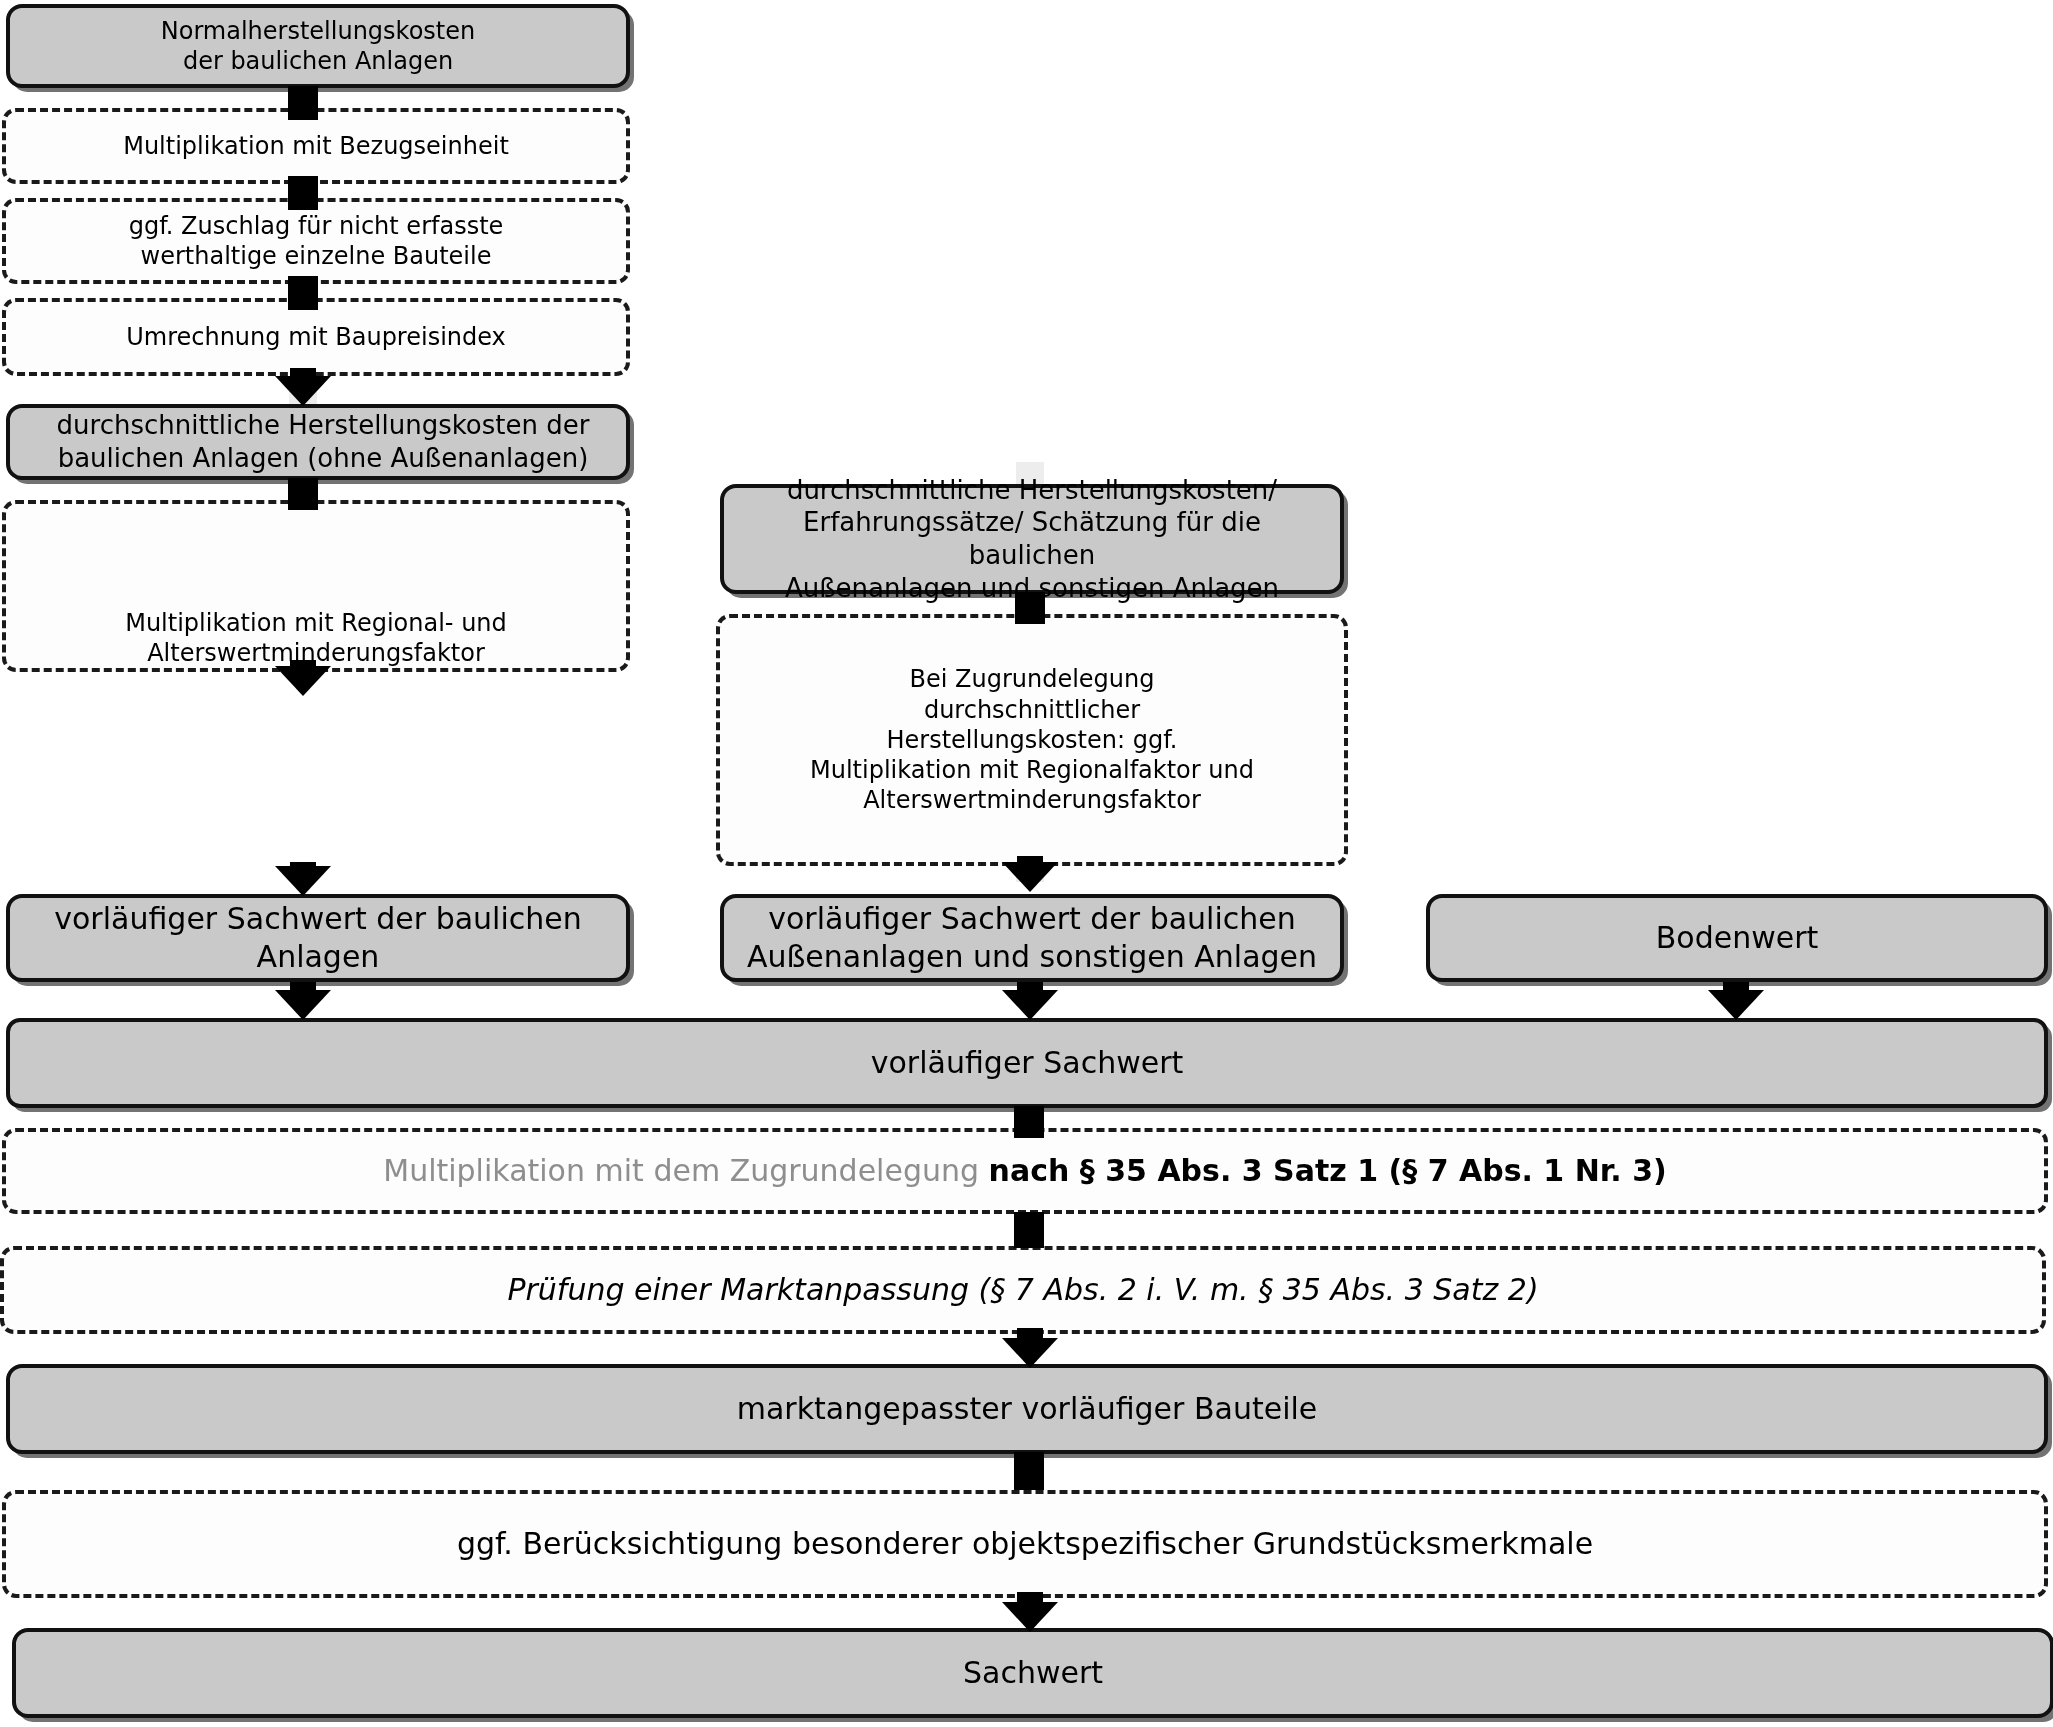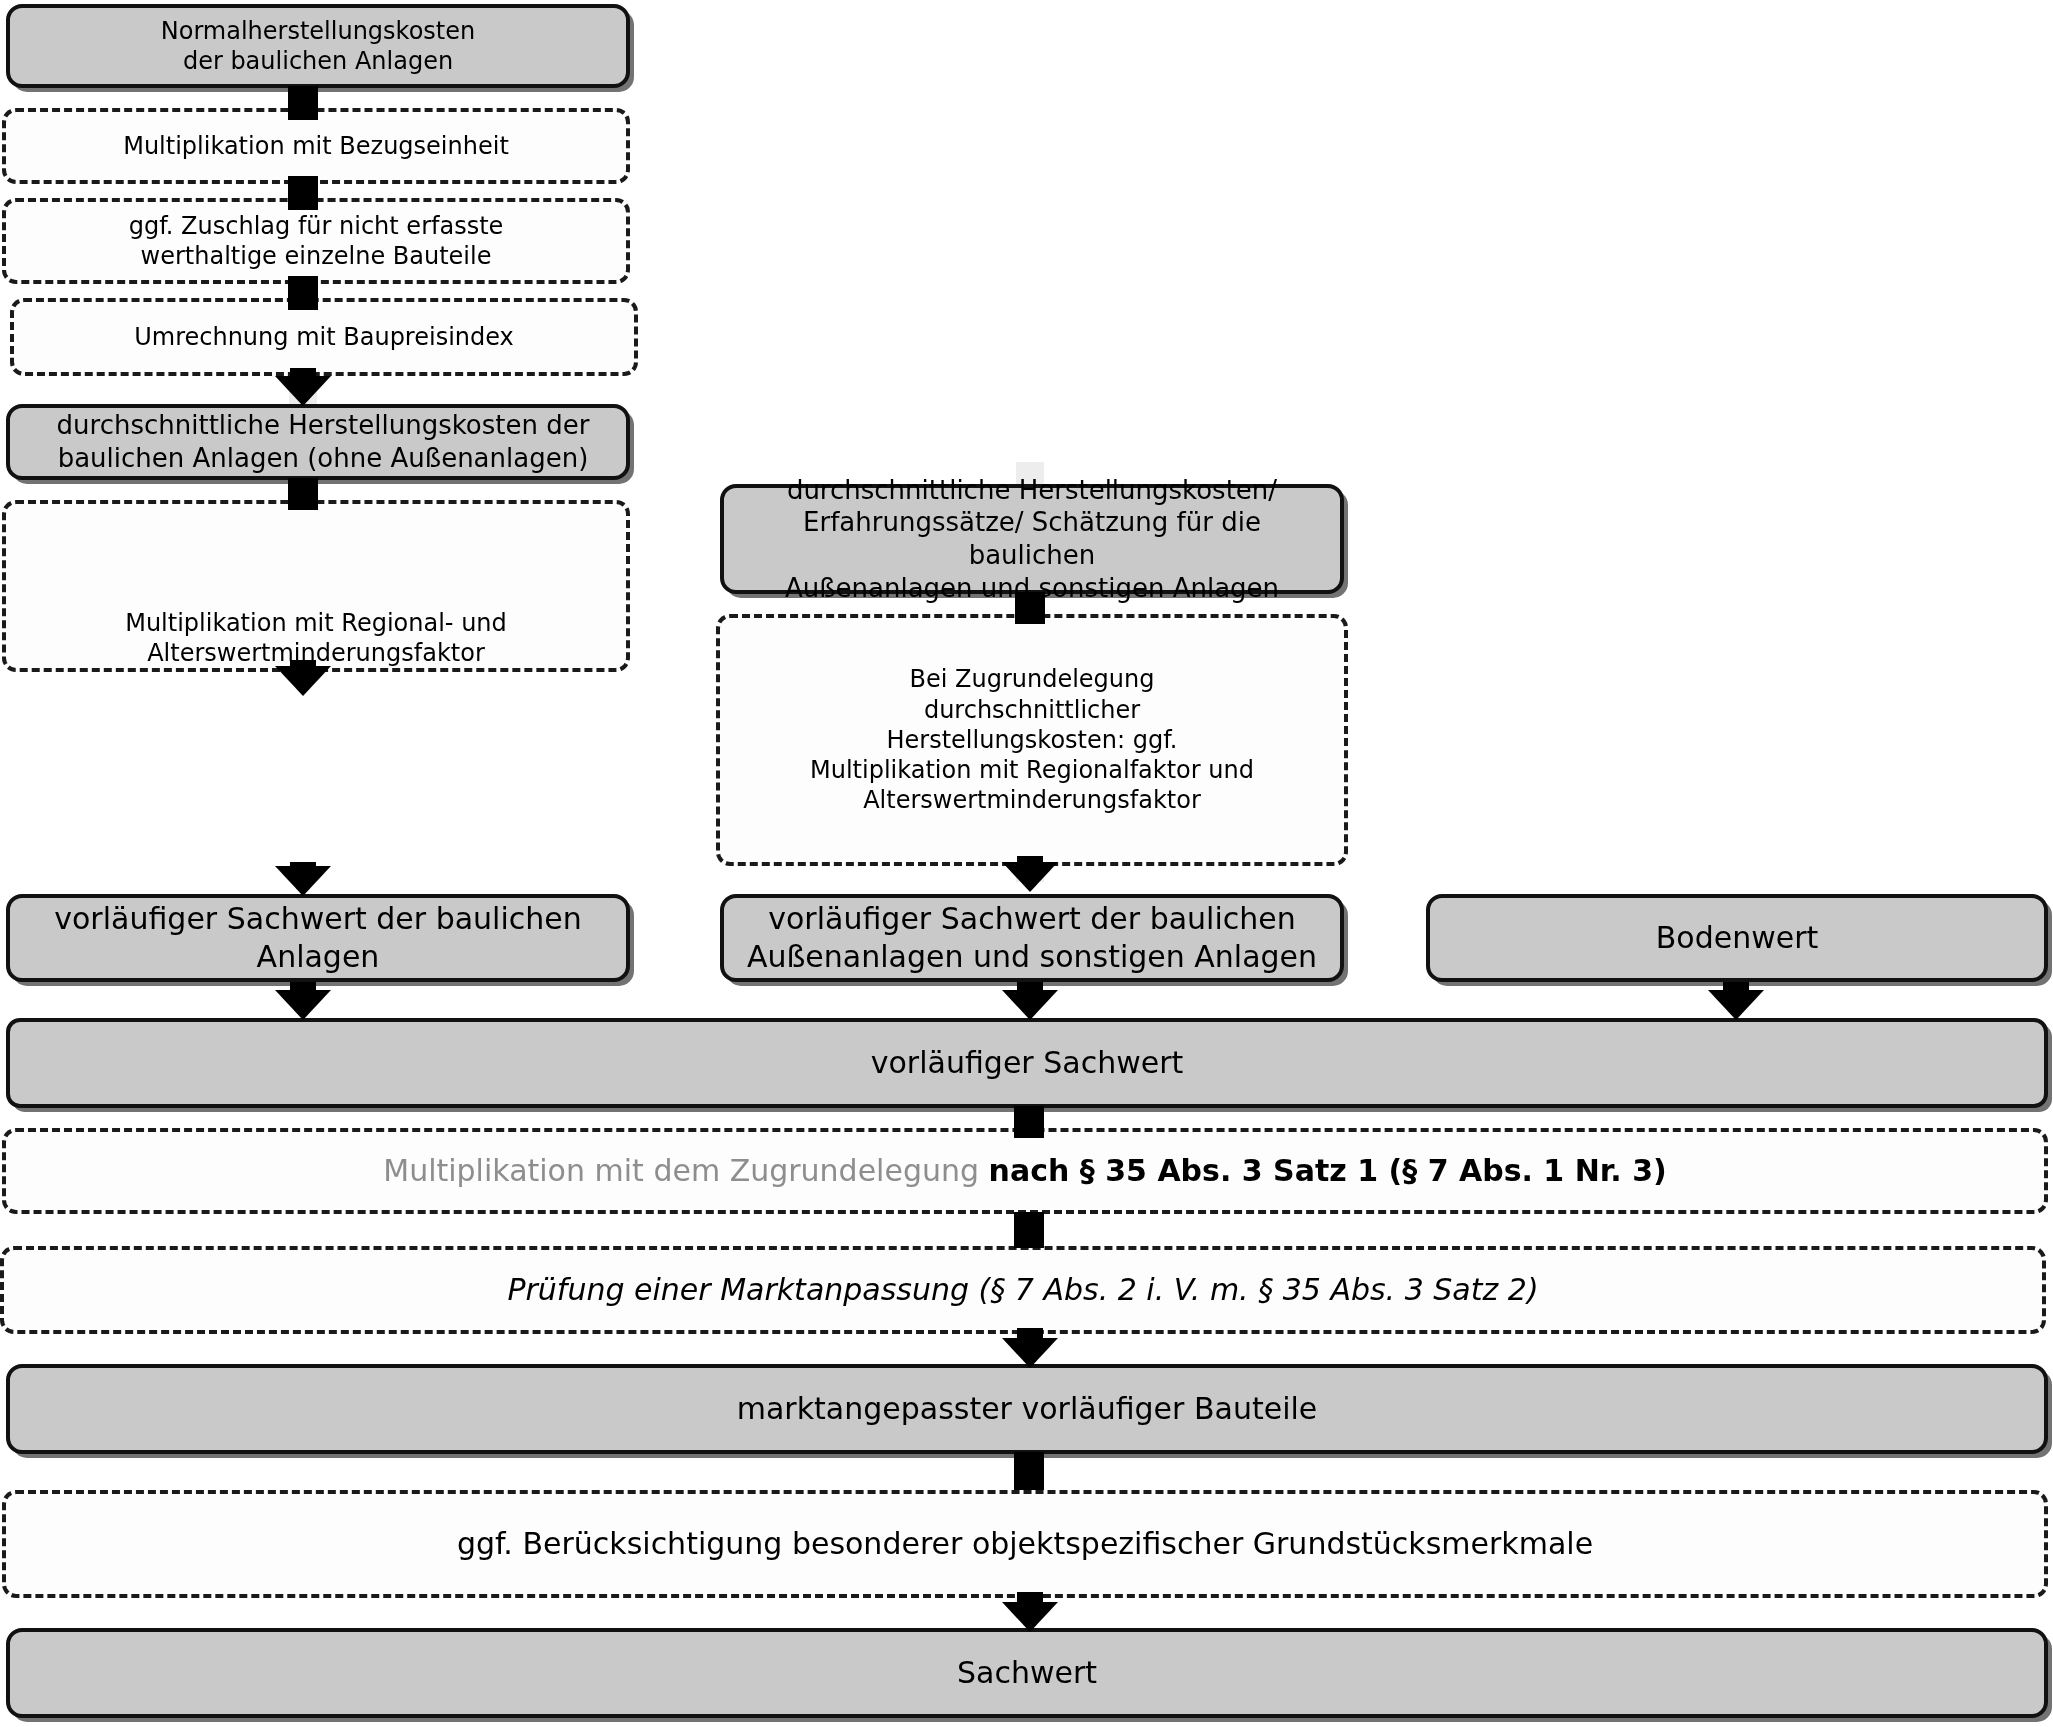--- a/index.html
+++ b/index.html
@@ -131,21 +131,21 @@
 
   <div class="stub" style="left:288px; top:176px; height:34px;"></div>
 
   <div class="node dashed fs-big" style="left:2px; top:198px; width:628px; height:86px;">
     <span class="txt">ggf.  Zuschlag für nicht erfasste
 werthaltige einzelne Bauteile</span>
   </div>
 
   <div class="stub" style="left:288px; top:276px; height:34px;"></div>
 
-  <div class="node dashed fs-big" style="left:10px; top:298px; width:628px; height:78px;text-align:center;">
+  <div class="node dashed fs-big" style="left:2px; top:298px; width:628px; height:78px;text-align:center;">
     <span class="txt">Umrechnung mit Baupreisindex</span>
   </div>
 
   <div class="arrow" style="left:275px; top:368px; width:56px; height:38px;">
     <div class="shaft" style="height:10px;"></div>
     <div class="head" style="top:8px;"></div>
   </div>
 
   <div class="node solid fs-small" style="left:6px; top:404px; width:624px; height:76px;padding-left:10px;">
     <span class="txt">durchschnittliche Herstellungskosten der
@@ -258,17 +258,17 @@
 
   <div class="node dashed fine fs-row" style="left:2px; top:1490px; width:2046px; height:108px;">
     <span class="txt">ggf. Berücksichtigung besonderer objektspezifischer Grundstücksmerkmale</span>
   </div>
 
   <div class="arrow" style="left:1002px; top:1592px; width:56px; height:42px;">
     <div class="shaft" style="height:14px;"></div>
     <div class="head" style="top:10px;"></div>
   </div>
 
-  <div class="node solid fs-row" style="left:6px; top:1628px; width:2042px; height:90px;">
+  <div class="node solid fs-row" style="left:12px; top:1628px; width:2042px; height:90px;">
     <span class="txt">Sachwert</span>
   </div>
 
 </div>
 
 </body></html>

